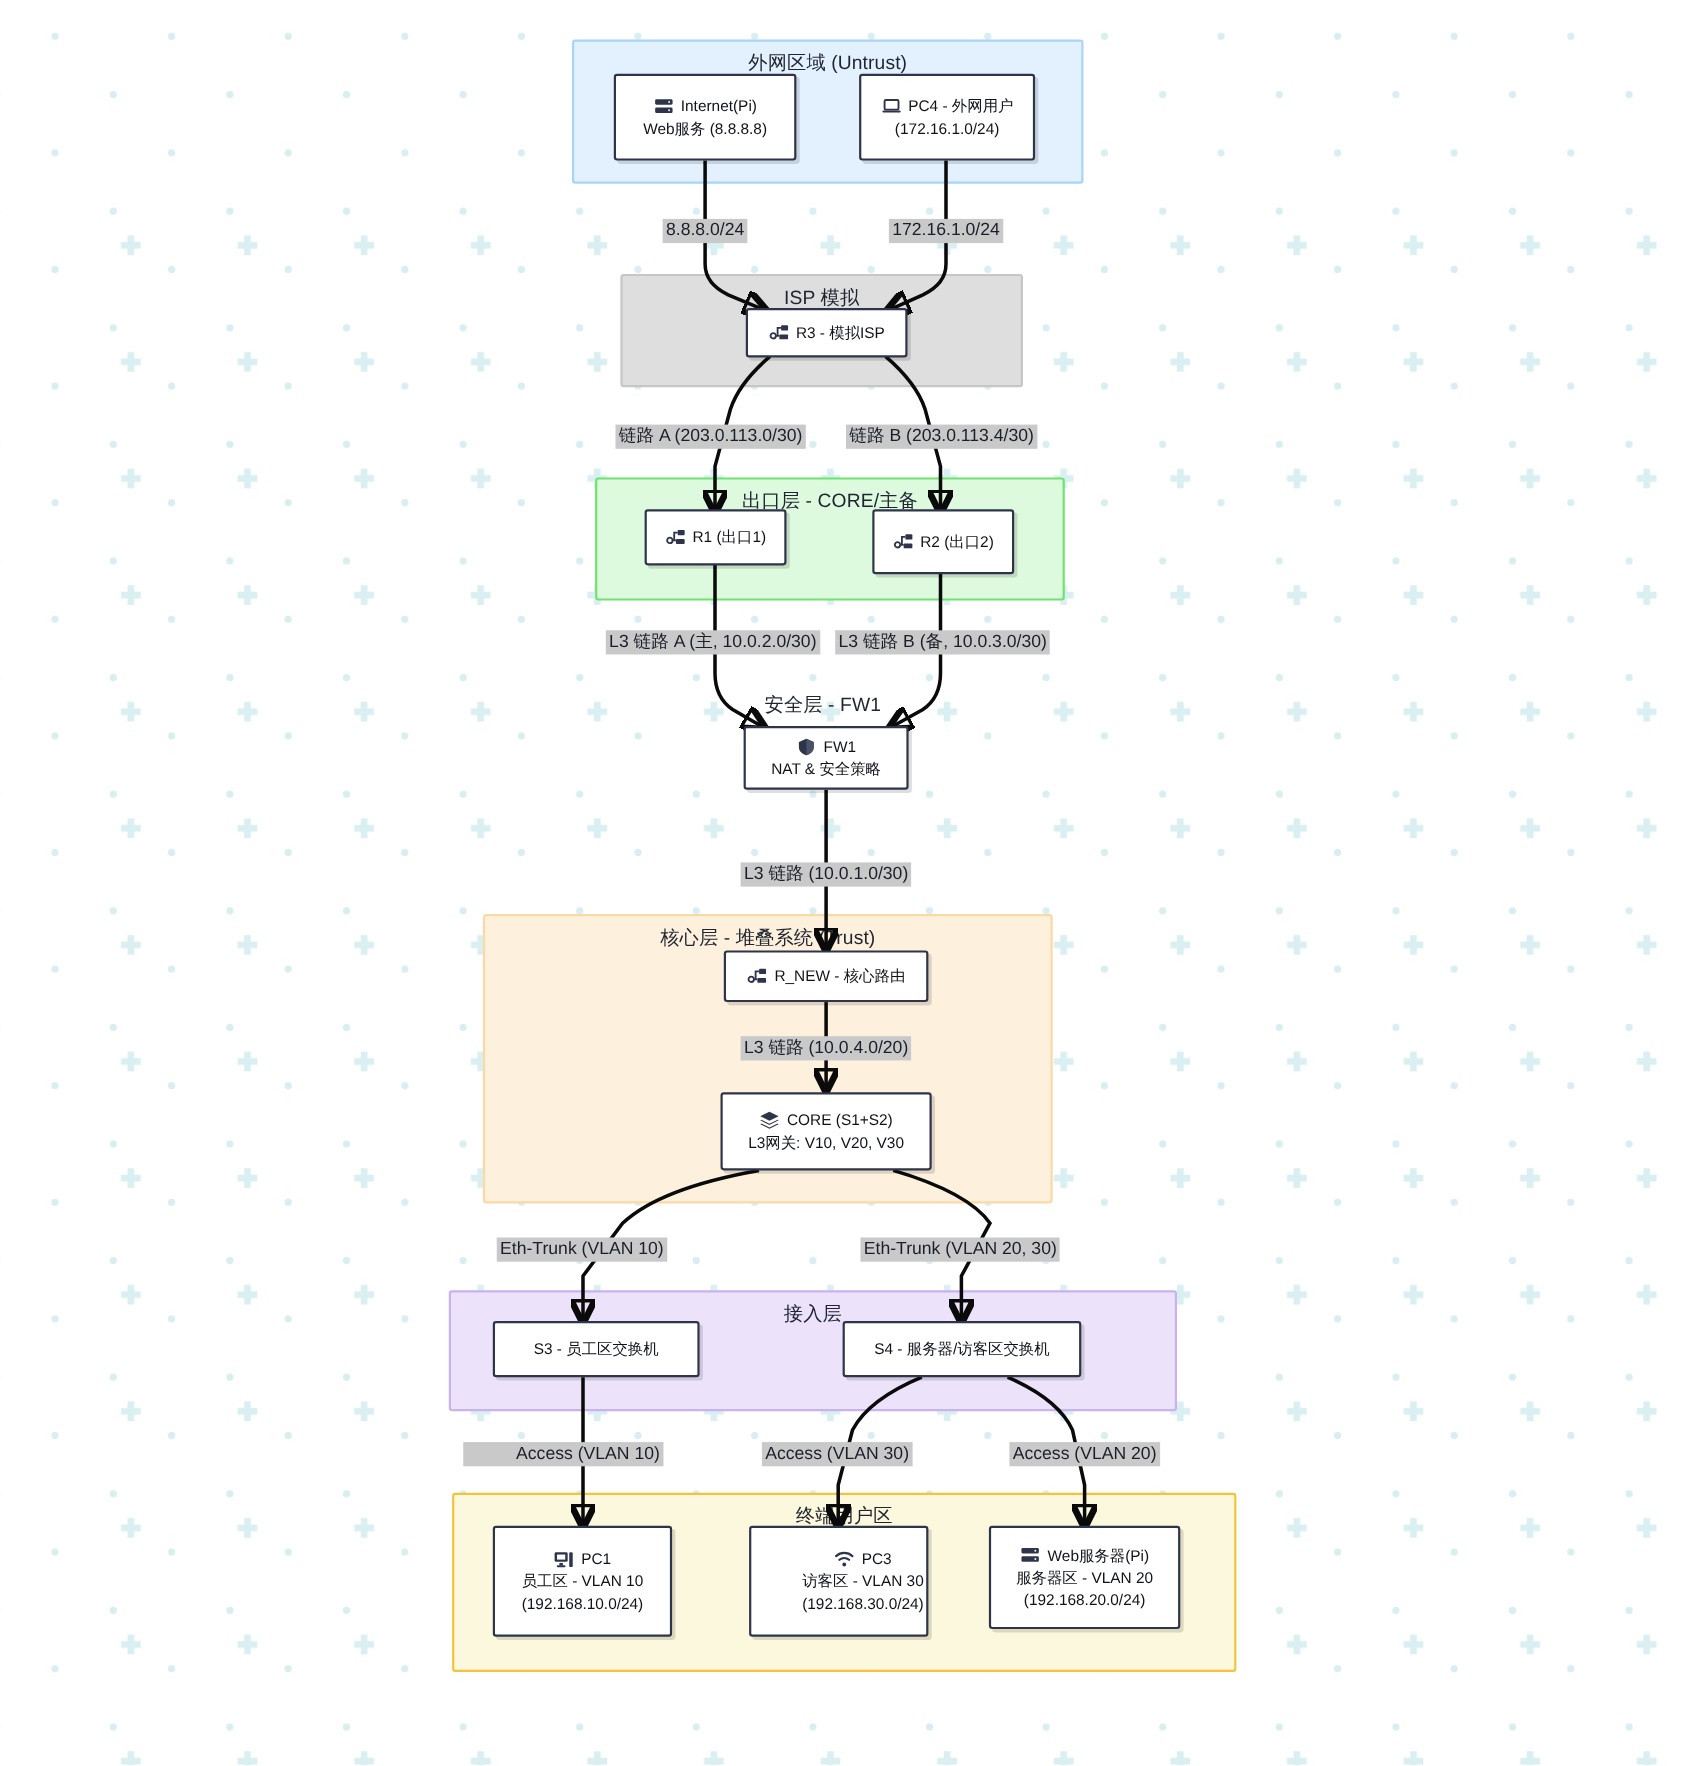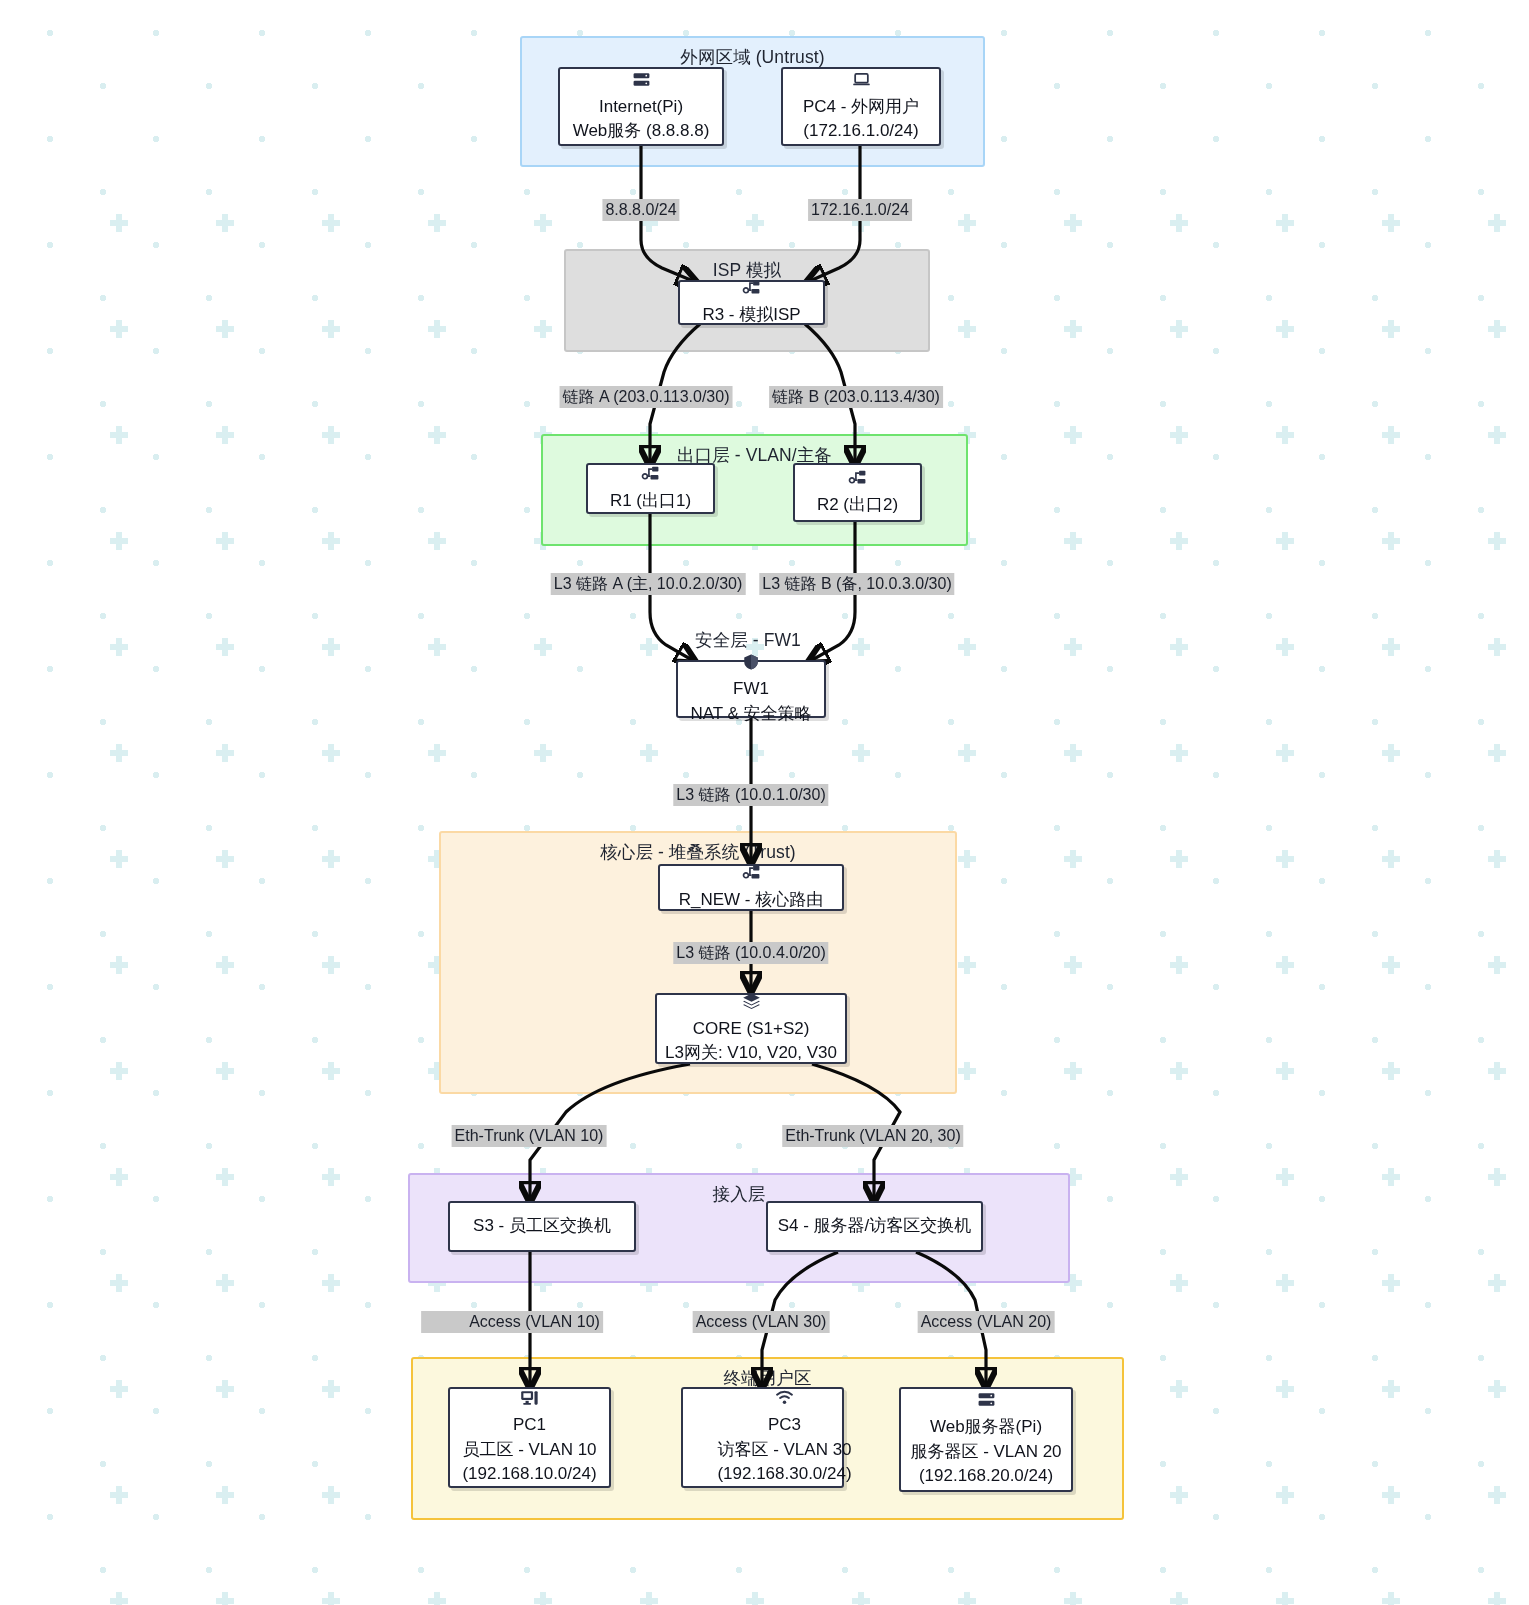--- a/index.html
+++ b/index.html
@@ -62,28 +62,27 @@
     border-radius: 3px;
     box-shadow: 3px 3px 0 rgba(0,0,0,0.13);
     display: flex;
     flex-direction: column;
     align-items: center;
     justify-content: center;
     color: #10131c;
     z-index: 6;
   }
   .node-line {
-    font-size: 17px;
+    font-size: 14px;
     line-height: 1.44;
     white-space: nowrap;
     display: flex;
     align-items: center;
     justify-content: center;
     gap: 6px;
-    flex-direction: column;
   }
   .node-line .ico {
     display: inline-flex;
     align-items: center;
     justify-content: center;
     width: 19px;
     height: 19px;
     flex: 0 0 auto;
   }
   .node-line .ico svg { display: block; }
@@ -126,21 +125,21 @@
 
   <div class="group g-untrust" style="left:520px; top:36px; width:465px; height:131px;">
     <div class="group-title">外网区域 (Untrust)</div>
   </div>
 
   <div class="group g-isp" style="left:564px; top:249px; width:366px; height:103px;">
     <div class="group-title">ISP 模拟</div>
   </div>
 
   <div class="group g-egress" style="left:541px; top:434px; width:427px; height:112px;">
-    <div class="group-title">出口层 - VLAN/主备</div>
+    <div class="group-title">出口层 - CORE/主备</div>
   </div>
 
   <div class="group g-security" style="left:568px; top:621px; width:360px; height:133px;">
     <div class="group-title">安全层 - FW1</div>
   </div>
 
   <div class="group g-core" style="left:439px; top:831px; width:518px; height:263px;">
     <div class="group-title">核心层 - 堆叠系统 (Trust)</div>
   </div>
 
@@ -344,21 +343,21 @@
             <path d="M6.4 12.6 A9 9 0 0 1 17.6 12.6" fill="none" stroke="#2e3449" stroke-width="2.5" stroke-linecap="round"></path>
             <circle cx="12" cy="18" r="2.2" fill="#2e3449"></circle>
           </svg>
       </span>
       <span>PC3</span>
     </div>
     <div class="node-line">访客区 - VLAN 30</div>
     <div class="node-line">(192.168.30.0/24)</div>
   </div>
 
-  <div class="node" style="left:899px; top:1387px; width:174px; height:105px;">
+  <div class="node" style="left:899px; top:1387px; width:174px; height:94px;">
     <div class="node-line">
       <span class="ico">
         <svg width="19" height="19" viewBox="0 0 24 24">
             <rect x="2" y="4" width="20" height="6.4" rx="1.6" fill="#2e3449"></rect>
             <rect x="2" y="13.6" width="20" height="6.4" rx="1.6" fill="#2e3449"></rect>
             <circle cx="18" cy="7.2" r="1.1" fill="#fff"></circle>
             <circle cx="18" cy="16.8" r="1.1" fill="#fff"></circle>
           </svg>
       </span>
       <span>Web服务器(Pi)</span>

